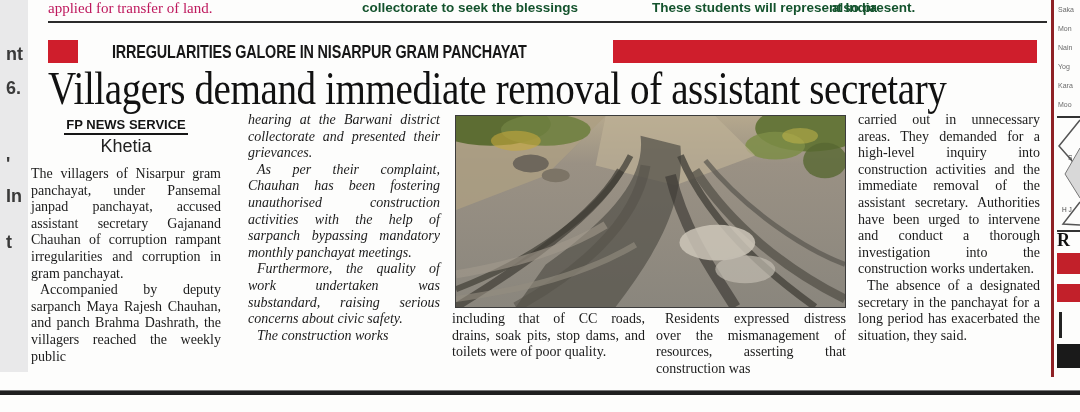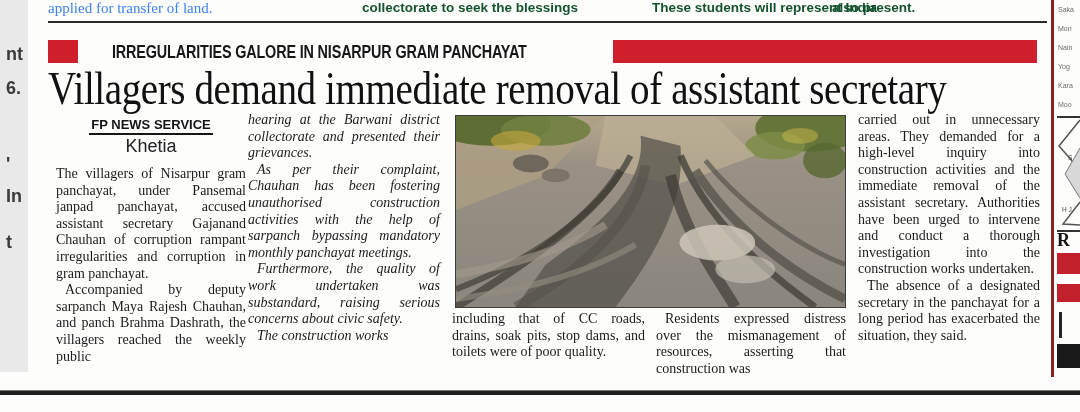--- a/index.html
+++ b/index.html
@@ -8,21 +8,21 @@
     background:#fdfdfc; overflow:hidden;
     font-family:"Liberation Serif", serif; color:#1b1b1b;
   }
   
   .left-strip{position:absolute;left:0;top:0;width:28px;height:372px;background:#e9e9ea;}
   .left-strip span{position:absolute;left:6px;font-family:"Liberation Sans",sans-serif;
     font-size:18px;color:#3a3a3a;font-weight:600;}
   .lm0{top:44px;} .lm1{top:78px;font-weight:400;} .lm2{top:154px;} .lm3{top:186px;} .lm4{top:232px;}
 
   
-  .top-frag{position:absolute;top:0;white-space:nowrap;color:#3b82f6;}
+  .top-frag{position:absolute;top:0;white-space:nowrap;color:#be185d;}
   .tf-serif{left:48px;font-size:15px;font-family:"Liberation Serif",serif;}
   .tf-sans{font-family:"Liberation Sans",sans-serif;font-size:13.5px;font-weight:600;color:#14532d;}
   .tf2{left:362px;} .tf3{left:631px;margin-left:21px;} .tf4{left:832px;}
 
   .top-rule{position:absolute;left:48px;top:21px;width:999px;height:2px;background:#2b2b2b;}
 
   
   .kicker-block{position:absolute;left:48px;top:40px;width:30px;height:23px;background:#cf1e2c;}
   .kicker-bar{position:absolute;left:613px;top:40px;width:424px;height:23px;background:#cf1e2c;}
   .kicker-text{position:absolute;left:112px;top:41px;height:22px;display:flex;align-items:flex-end;}
@@ -31,21 +31,21 @@
 
   
   .headline{position:absolute;left:48px;top:62px;height:48px;}
   .headline span{display:inline-block;font-family:"Liberation Serif",serif;font-size:46px;
     letter-spacing:-0.5px;white-space:nowrap;transform:scaleX(0.85);transform-origin:left top;color:#111;}
 
   
   .bodycol{position:absolute;font-size:14px;line-height:16.6px;text-align:justify;}
   .bodycol p{margin:0;}
   .bodycol p.indent{text-indent:9px;}
-  .col1{left:56px;top:117px;width:190px;}
+  .col1{left:31px;top:117px;width:190px;}
   .col2{left:248px;top:112px;width:192px;font-style:italic;}
   .col3{left:452px;top:311px;width:193px;}
   .col4{left:656px;top:311px;width:190px;}
   .col5{left:858px;top:112px;width:182px;}
 
   .byline-wrap{text-align:center;margin-bottom:9px;line-height:normal;}
   .byline{display:inline-block;font-family:"Liberation Sans",sans-serif;font-weight:bold;
     font-size:13px;border-bottom:2px solid #161616;padding:0 2px 1px;color:#141414;}
   .dateline{font-family:"Liberation Sans",sans-serif;font-size:18px;margin-top:1px;color:#222;}
 

